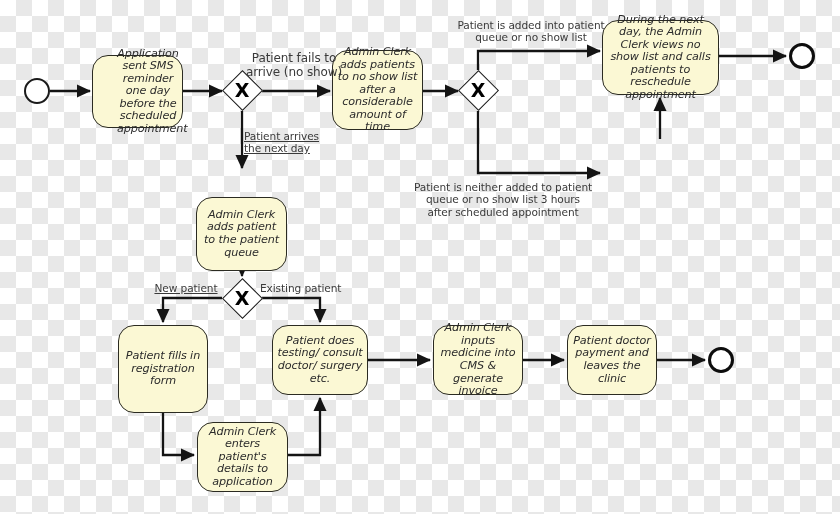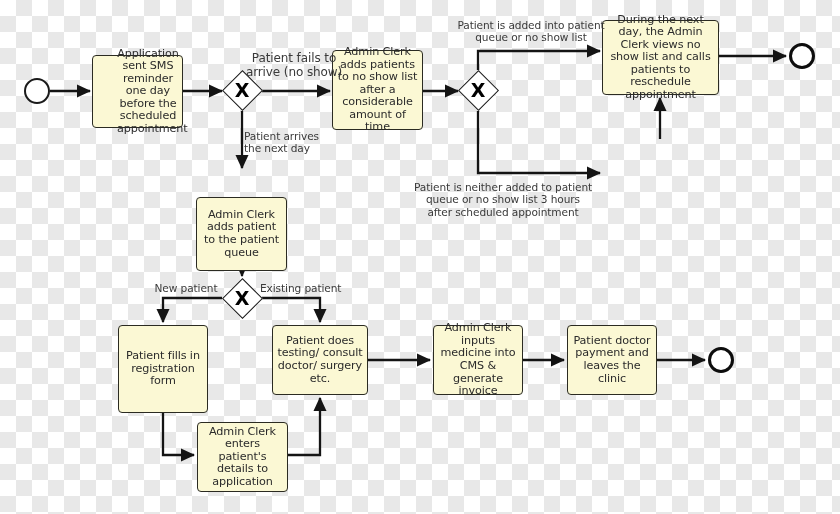--- a/index.html
+++ b/index.html
@@ -33,29 +33,30 @@
     pointer-events: none;
   }
   .node {
     position: absolute;
     box-sizing: border-box;
   }
   
   .task {
     background: #fbf8d4;
     border: 1.6px solid #2b2b22;
-    border-radius: 4px;
+    border-radius: 16px;
     display: flex;
     align-items: center;
     justify-content: center;
     text-align: center;
     color: #2b2b2b;
     line-height: 1.12;
     padding: 2px 3px;
     letter-spacing: -0.1px;
+    font-style: italic;
   }
   .task span {
     display: block;
     width: 100%;
   }
   
   .event {
     border-radius: 50%;
     background: #ffffff;
     box-sizing: border-box;
@@ -203,27 +204,27 @@
     <span>Admin Clerk inputs medicine into CMS &amp; generate invoice</span>
   </div>
 
   <div class="node task" style="left:567px; top:325px; width:90px; height:70px; font-size:11.2px;">
     <span>Patient doctor payment and leaves the clinic</span>
   </div>
 
   <div class="edge-label" style="left:240px; top:52px; width:108px; font-size:12px;">Patient fails to
 arrive (no show)</div>
 
-  <div class="edge-label" style="left:244px; top:130px; width:108px; font-size:10.6px; text-align:left;">Patient arrives
+  <div class="edge-label" style="left:244px; top:130px; width:108px; font-size:10.6px; text-align:left;text-decoration:underline;">Patient arrives
 the next day</div>
 
   <div class="edge-label" style="left:446px; top:19px; width:170px; font-size:10.6px;">Patient is added into patient
 queue or no show list</div>
 
   <div class="edge-label" style="left:408px; top:181px; width:190px; font-size:10.6px;">Patient is neither added to patient
 queue or no show list 3 hours
 after scheduled appointment</div>
 
-  <div class="edge-label" style="left:146px; top:282px; width:80px; font-size:10.6px;">New patient</div>
+  <div class="edge-label" style="left:146px; top:282px; width:80px; font-size:10.6px;text-decoration:underline;">New patient</div>
 
   <div class="edge-label" style="left:260px; top:282px; width:100px; font-size:10.6px; text-align:left;">Existing patient</div>
 
 </div>
 
 </body></html>

